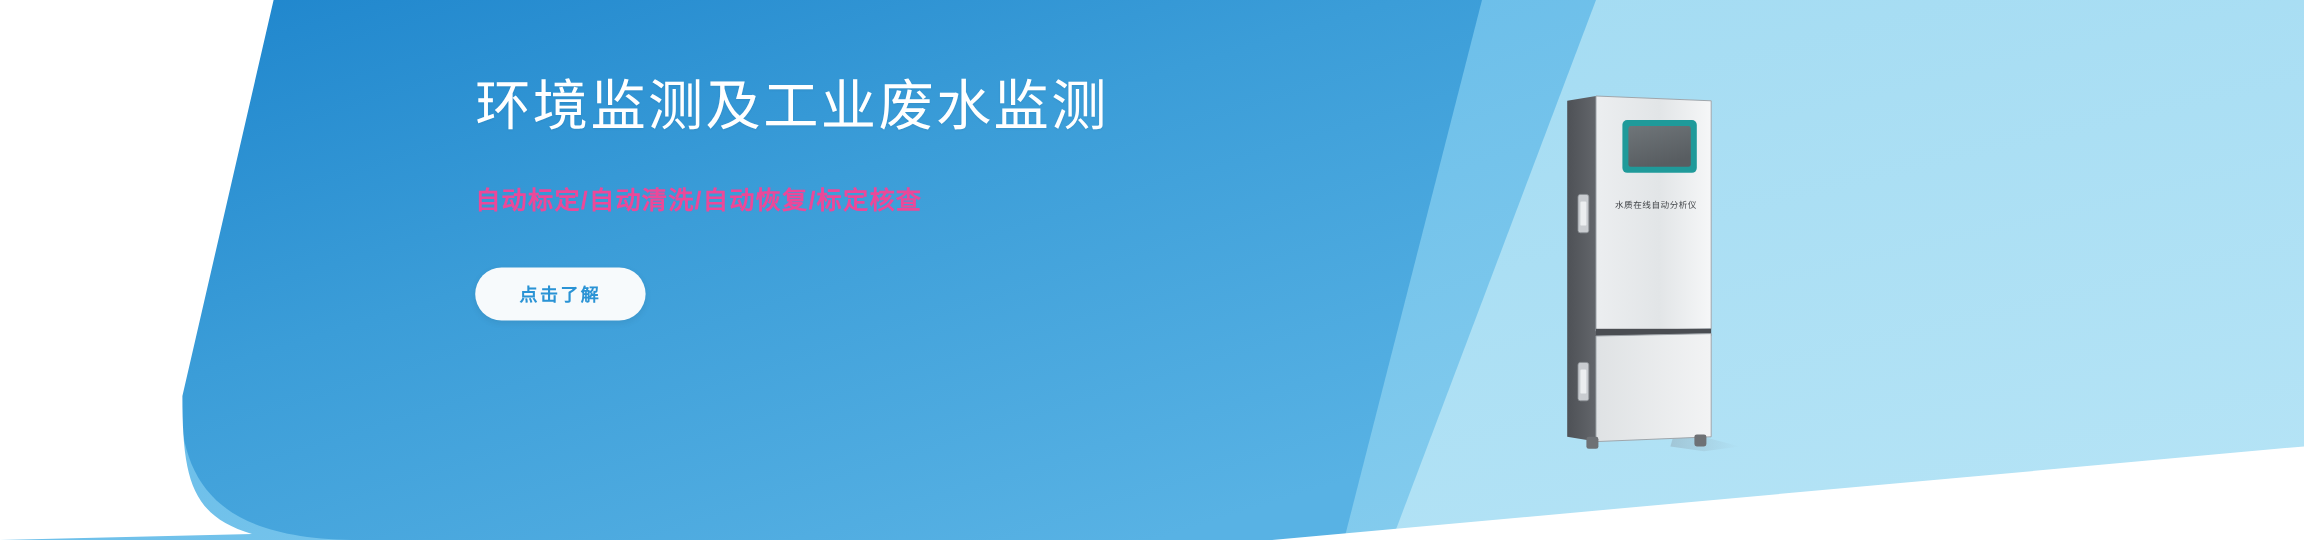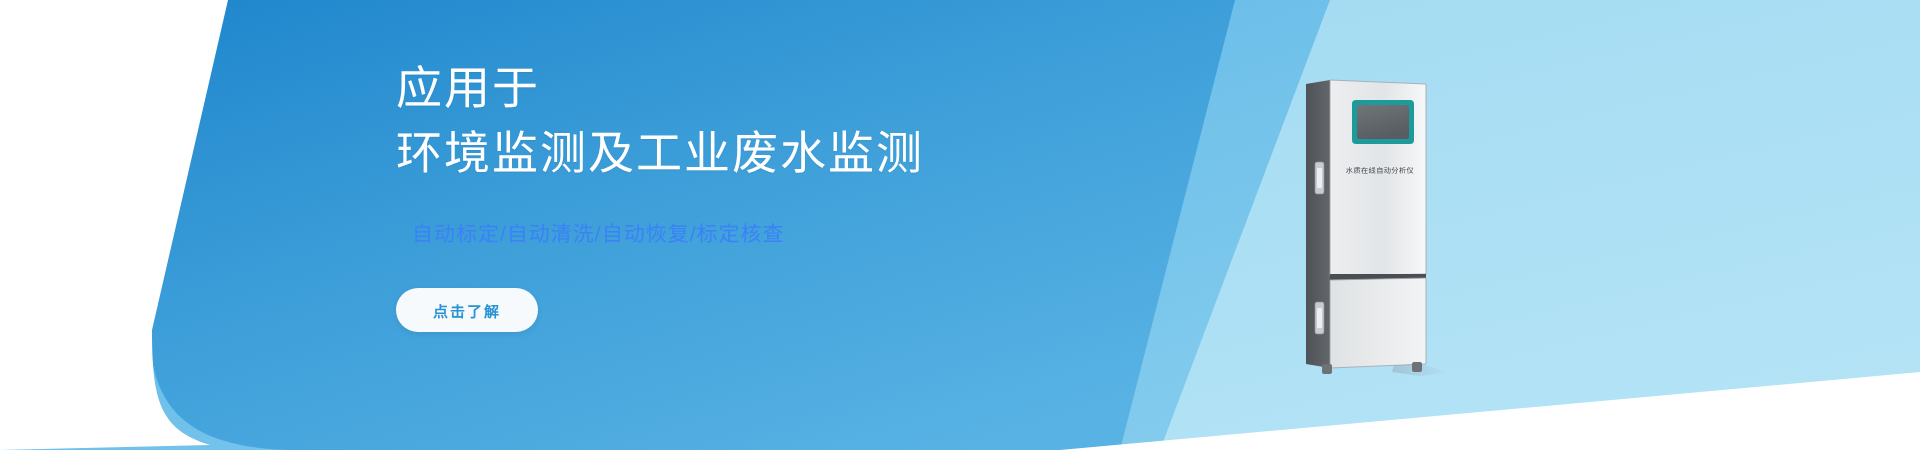--- a/index.html
+++ b/index.html
@@ -43,24 +43,24 @@
     color: #ffffff;
     font-size: 46px;
     font-weight: 400;
     line-height: 1.42;
     letter-spacing: 2px;
     text-shadow: 0 1px 2px rgba(0,0,0,0.06);
   }
   .headline-line { display: block; white-space: nowrap; }
 
   .subhead {
-    margin: 32px 0 0 16px;
-    color: #3b82f6;
+    margin: 32px 0 0 0;
+    color: #ec4899;
     font-size: 21px;
-    font-weight: 400;
+    font-weight: 700;
     letter-spacing: 1px;
     line-height: 1.4;
     white-space: nowrap;
   }
 
   .cta-wrap { margin-top: 40px; }
 
   .cta-button {
     display: inline-flex;
     align-items: center;
@@ -179,21 +179,20 @@
       <rect x="17" y="232" width="5" height="20" rx="1" fill="#eceef0"></rect>
 
       <rect x="22" y="288" width="10" height="10" rx="2" fill="#6e7175"></rect>
       <rect x="112" y="286" width="10" height="10" rx="2" fill="#6e7175"></rect>
     </svg>
   </div>
 
   <div class="content">
 
     <h1 class="headline">
-      <span class="headline-line">应用于</span>
       <span class="headline-line">环境监测及工业废水监测</span>
     </h1>
 
     <p class="subhead">自动标定/自动清洗/自动恢复/标定核查</p>
 
     <div class="cta-wrap">
       <button type="button" class="cta-button">点击了解</button>
     </div>
 
   </div>

